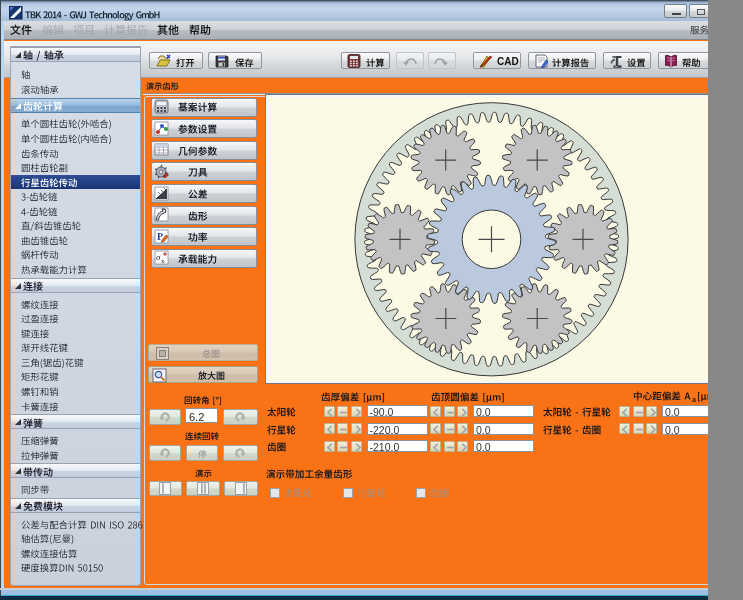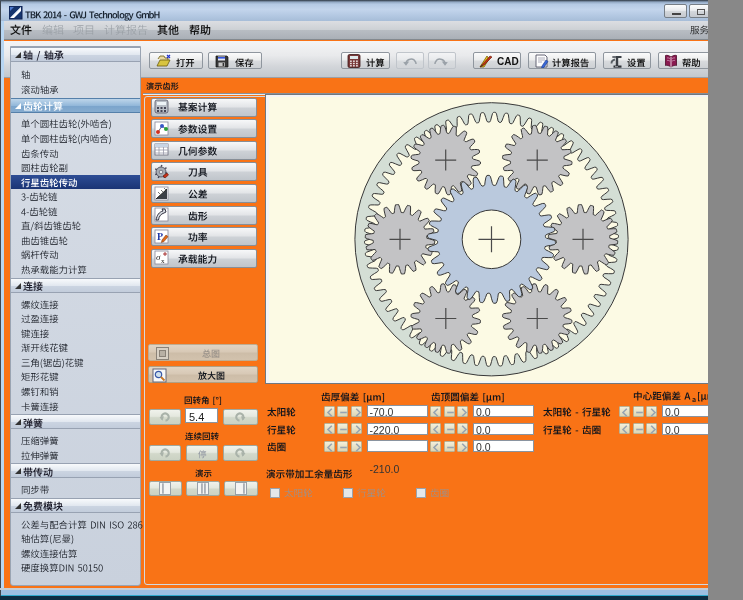--- a/index.html
+++ b/index.html
@@ -959,21 +959,21 @@
         <use href="#g178" x="3712"></use>
         <use href="#g179" x="4102"></use>
       </g>
     </svg>
     <div class="abs" style="left:149px;top:409.0px;width:32px;height:16px;background:linear-gradient(180deg,#f0f2ec,#e4e8de 45%,#d2d8ca 55%,#cbd2c3);border:1px solid #a0a89e;border-radius:2px"></div>
     <svg style="position:absolute;left:158px;top:410px" width="14" height="14" viewBox="0 0 16 16">
       <path d="M5 10.6A4.1 4.1 0 1 1 8.6 12.1" fill="none" stroke="#a9b2a9" stroke-width="2.4"></path>
       <path d="M1.8 8.4l5-1.2-1.6 5.2z" fill="#a9b2a9"></path>
     </svg>
     <div class="abs" style="left:185px;top:408px;width:33px;height:15px;background:#fff;border:1px solid #8a94a0"></div>
-    <div class="abs" style="left:189px;top:411px;font-size:11px;color:#222">5.4</div>
+    <div class="abs" style="left:189px;top:411px;font-size:11px;color:#222">6.2</div>
     <div class="abs" style="left:223px;top:409.0px;width:35px;height:16px;background:linear-gradient(180deg,#f0f2ec,#e4e8de 45%,#d2d8ca 55%,#cbd2c3);border:1px solid #a0a89e;border-radius:2px"></div>
     <svg style="position:absolute;left:233px;top:410px" width="14" height="14" viewBox="0 0 16 16">
       <path d="M11 10.6A4.1 4.1 0 1 0 7.4 12.1" fill="none" stroke="#a9b2a9" stroke-width="2.4"></path>
       <path d="M14.2 8.4l-5-1.2 1.6 5.2z" fill="#a9b2a9"></path>
     </svg>
     <svg style="position:absolute;left:185.0px;top:431.0px;overflow:visible" width="36" height="12">
       <g transform="translate(0,8.50) scale(0.00850,-0.00850)" fill="#10141c">
         <use href="#g93" x="0"></use>
         <use href="#g180" x="1000"></use>
         <use href="#g174" x="2000"></use>
@@ -1092,21 +1092,21 @@
     </svg>
     <div class="abs" style="left:337.0px;top:405.5px;width:11px;height:11px;background:linear-gradient(180deg,#f3efdc,#e8e2c6 50%,#ddd5b4);border:1px solid #bab294;border-radius:1px"></div>
     <svg class="abs" style="left:337.0px;top:405.5px" width="13" height="13">
       <path d="M3.2 6.5h6.6" stroke="#97a4b1" stroke-width="1.6"></path>
     </svg>
     <div class="abs" style="left:350.5px;top:405.5px;width:11px;height:11px;background:linear-gradient(180deg,#f3efdc,#e8e2c6 50%,#ddd5b4);border:1px solid #bab294;border-radius:1px"></div>
     <svg class="abs" style="left:350.5px;top:405.5px" width="13" height="13">
       <path d="M5.2 2.8L9 6.5l-3.8 3.7" fill="none" stroke="#97a4b1" stroke-width="1.6"></path>
     </svg>
     <div class="abs" style="left:366.5px;top:405.0px;width:61px;height:12px;background:#fff;border:1px solid #8a94a0"></div>
-    <div class="abs" style="left:369.5px;top:406.0px;font-size:10.5px;color:#333">-70.0</div>
+    <div class="abs" style="left:369.5px;top:406.0px;font-size:10.5px;color:#333">-90.0</div>
     <div class="abs" style="left:430.0px;top:405.5px;width:11px;height:11px;background:linear-gradient(180deg,#f3efdc,#e8e2c6 50%,#ddd5b4);border:1px solid #bab294;border-radius:1px"></div>
     <svg class="abs" style="left:430.0px;top:405.5px" width="13" height="13">
       <path d="M7.8 2.8L4 6.5l3.8 3.7" fill="none" stroke="#97a4b1" stroke-width="1.6"></path>
     </svg>
     <div class="abs" style="left:443.5px;top:405.5px;width:11px;height:11px;background:linear-gradient(180deg,#f3efdc,#e8e2c6 50%,#ddd5b4);border:1px solid #bab294;border-radius:1px"></div>
     <svg class="abs" style="left:443.5px;top:405.5px" width="13" height="13">
       <path d="M3.2 6.5h6.6" stroke="#97a4b1" stroke-width="1.6"></path>
     </svg>
     <div class="abs" style="left:457.0px;top:405.5px;width:11px;height:11px;background:linear-gradient(180deg,#f3efdc,#e8e2c6 50%,#ddd5b4);border:1px solid #bab294;border-radius:1px"></div>
     <svg class="abs" style="left:457.0px;top:405.5px" width="13" height="13">
@@ -1148,21 +1148,21 @@
     </svg>
     <div class="abs" style="left:337.0px;top:440.5px;width:11px;height:11px;background:linear-gradient(180deg,#f3efdc,#e8e2c6 50%,#ddd5b4);border:1px solid #bab294;border-radius:1px"></div>
     <svg class="abs" style="left:337.0px;top:440.5px" width="13" height="13">
       <path d="M3.2 6.5h6.6" stroke="#97a4b1" stroke-width="1.6"></path>
     </svg>
     <div class="abs" style="left:350.5px;top:440.5px;width:11px;height:11px;background:linear-gradient(180deg,#f3efdc,#e8e2c6 50%,#ddd5b4);border:1px solid #bab294;border-radius:1px"></div>
     <svg class="abs" style="left:350.5px;top:440.5px" width="13" height="13">
       <path d="M5.2 2.8L9 6.5l-3.8 3.7" fill="none" stroke="#97a4b1" stroke-width="1.6"></path>
     </svg>
     <div class="abs" style="left:366.5px;top:440.0px;width:61px;height:12px;background:#fff;border:1px solid #8a94a0"></div>
-    <div class="abs" style="left:369.5px;top:463px;font-size:10.5px;color:#333">-210.0</div>
+    <div class="abs" style="left:369.5px;top:441.0px;font-size:10.5px;color:#333">-210.0</div>
     <div class="abs" style="left:430.0px;top:440.5px;width:11px;height:11px;background:linear-gradient(180deg,#f3efdc,#e8e2c6 50%,#ddd5b4);border:1px solid #bab294;border-radius:1px"></div>
     <svg class="abs" style="left:430.0px;top:440.5px" width="13" height="13">
       <path d="M7.8 2.8L4 6.5l3.8 3.7" fill="none" stroke="#97a4b1" stroke-width="1.6"></path>
     </svg>
     <div class="abs" style="left:443.5px;top:440.5px;width:11px;height:11px;background:linear-gradient(180deg,#f3efdc,#e8e2c6 50%,#ddd5b4);border:1px solid #bab294;border-radius:1px"></div>
     <svg class="abs" style="left:443.5px;top:440.5px" width="13" height="13">
       <path d="M3.2 6.5h6.6" stroke="#97a4b1" stroke-width="1.6"></path>
     </svg>
     <div class="abs" style="left:457.0px;top:440.5px;width:11px;height:11px;background:linear-gradient(180deg,#f3efdc,#e8e2c6 50%,#ddd5b4);border:1px solid #bab294;border-radius:1px"></div>
     <svg class="abs" style="left:457.0px;top:440.5px" width="13" height="13">

